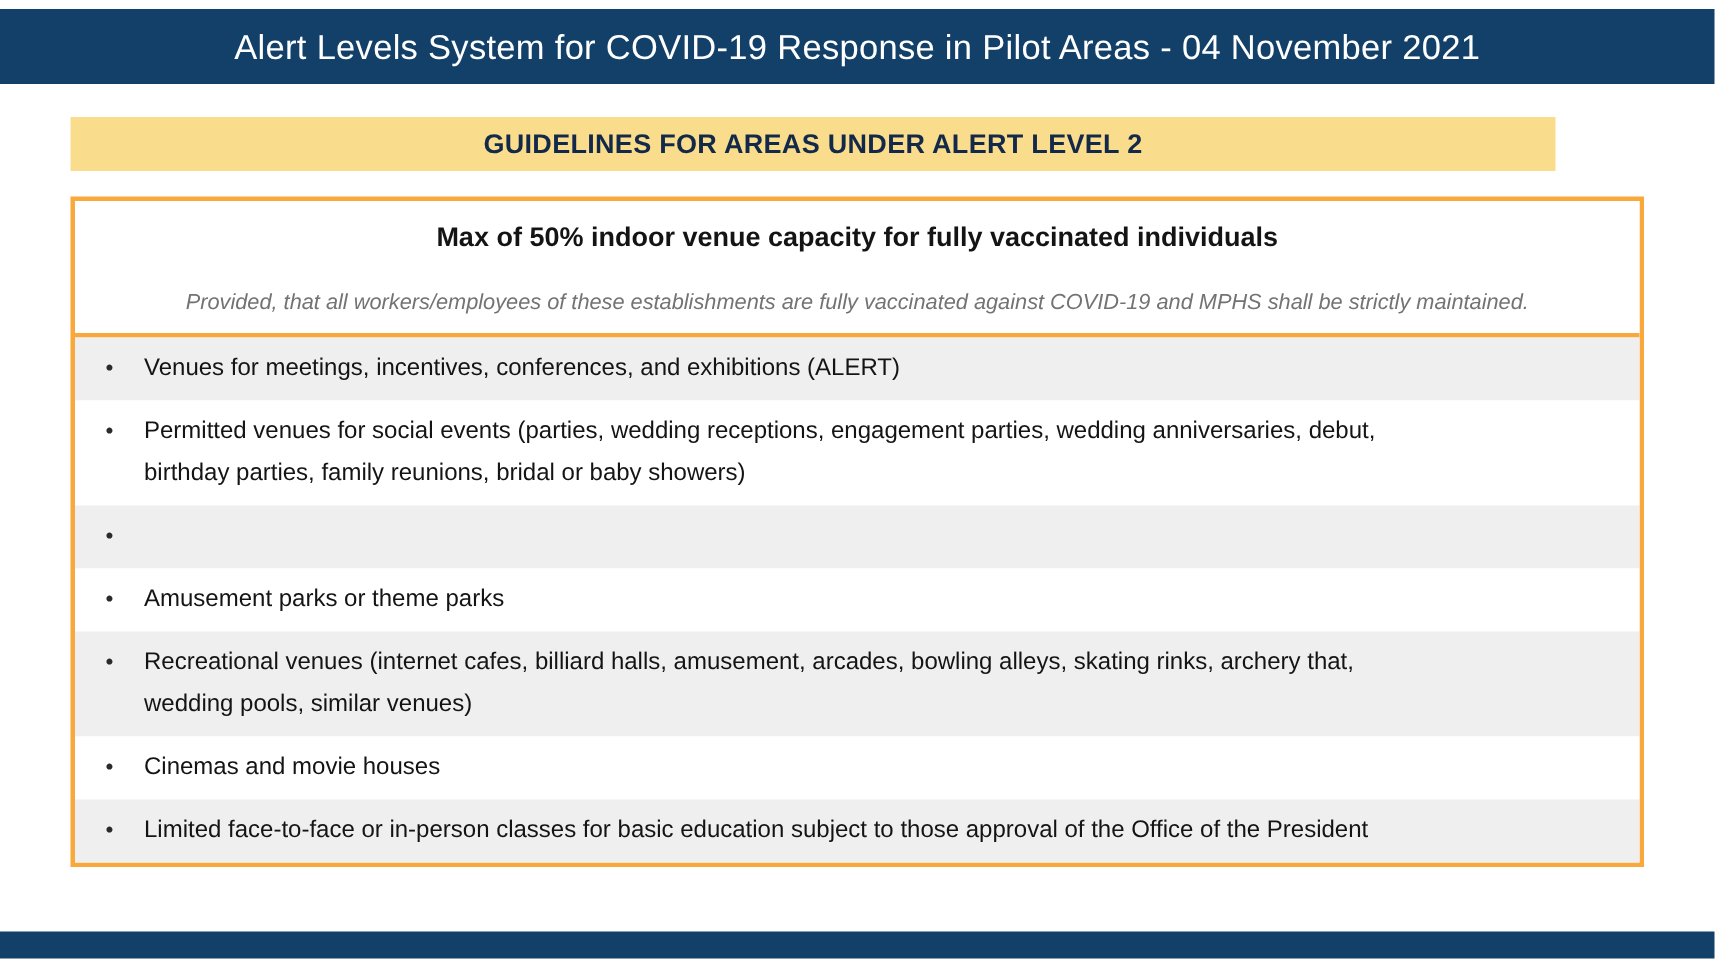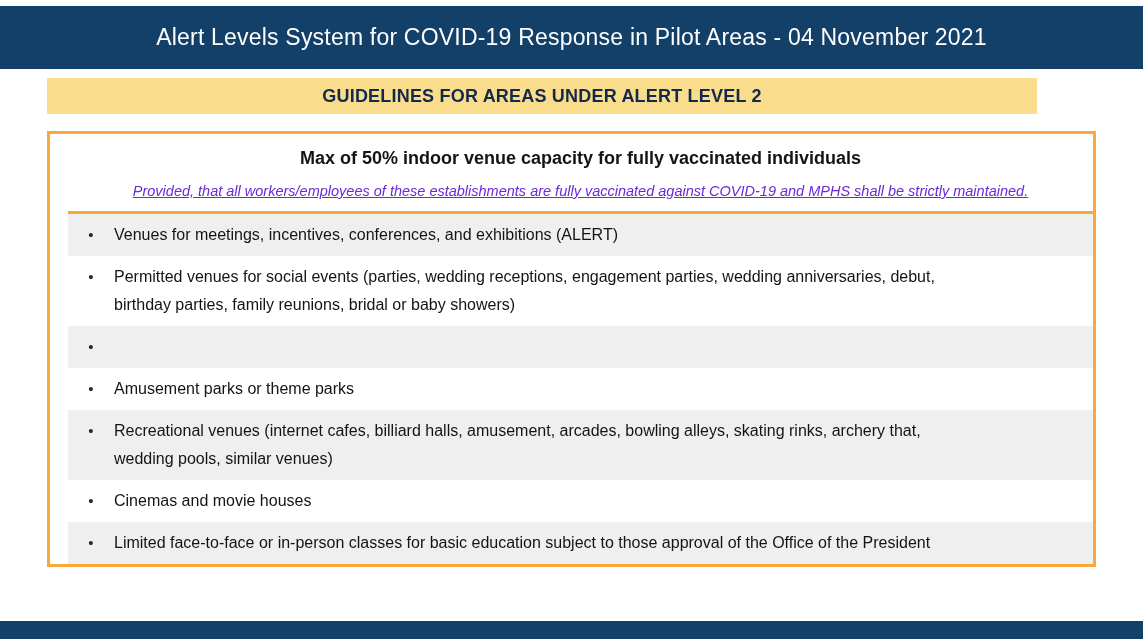--- a/index.html
+++ b/index.html
@@ -6,21 +6,21 @@
   body {
     width: 1143px; height: 639px;
     position: relative;
     background: #ffffff;
     font-family: "Liberation Sans", sans-serif;
     color: #1b1b1b;
     overflow: hidden;
   }
 
   .header-band {
-    position: absolute; top: 6px; left: 0; width: 1143px; height: 63px;
+    position: absolute; top: 6px; left: 0; width: 1143px; height: 50px;
     background: #134069;
     display: flex; align-items: center; justify-content: center;
   }
   .header-band .title {
     color: #ffffff; font-size: 23px; font-weight: 400; letter-spacing: 0.2px;
     white-space: nowrap;
   }
 
   .banner {
     position: absolute; top: 78px; left: 47px; width: 990px; height: 36px;
@@ -30,37 +30,35 @@
   .banner .banner-label {
     color: #132949; font-size: 18px; font-weight: 700; letter-spacing: 0.2px;
     white-space: nowrap;
   }
 
   .rules-box {
     position: absolute; top: 131px; left: 47px; width: 1049px;
     background: #ffffff;
     border: 3px solid #f9a83c;
     box-sizing: border-box;
-    padding-left: 18px;
   }
 
   .intro {
     text-align: center;
     padding: 9px 18px 7px 18px;
     border-bottom: 3px solid #f9a83c;
     background: #ffffff;
   }
   .intro .bold-line {
     font-size: 18px; font-weight: 700; line-height: 31px; color: #141414;
   }
   .intro .bold-line .plain { font-weight: 400; }
   .intro .proviso {
-    font-size: 14.5px; font-style: italic; line-height: 25px; color: #6d28d9;
-    margin-top: 5px;
-    text-decoration: underline;
+    font-size: 14.5px; font-style: italic; line-height: 25px; color: #737373;
+    margin-top: 16px;
   }
 
   .rows { width: 100%; }
   .row {
     display: flex; align-items: flex-start;
     padding: 7px 20px 7px 0;
     background: #ffffff;
   }
   .row.gray { background: #efefef; }
   .row .dot {

